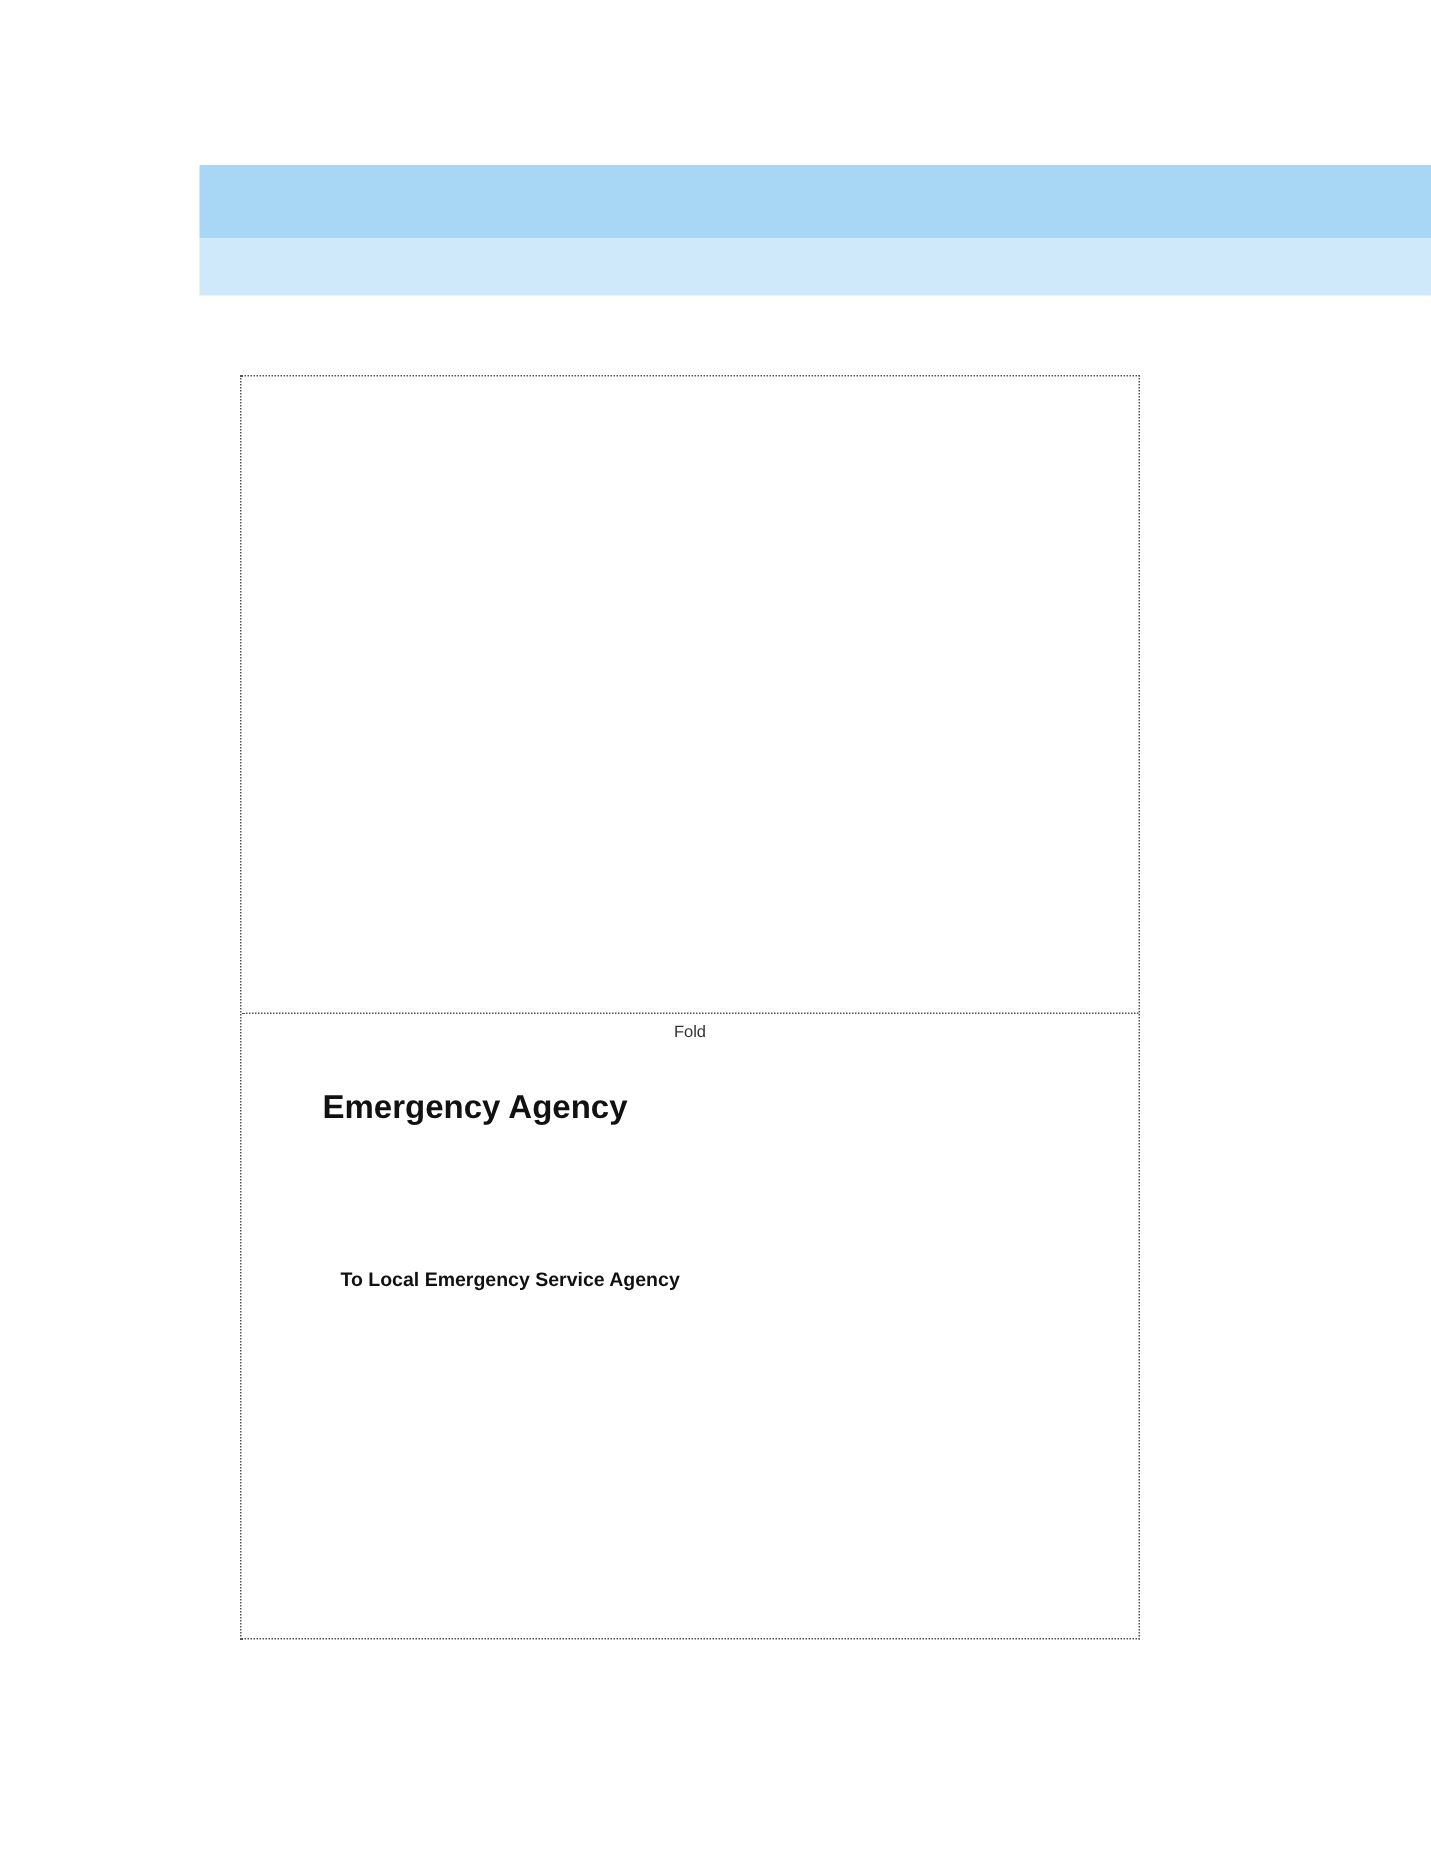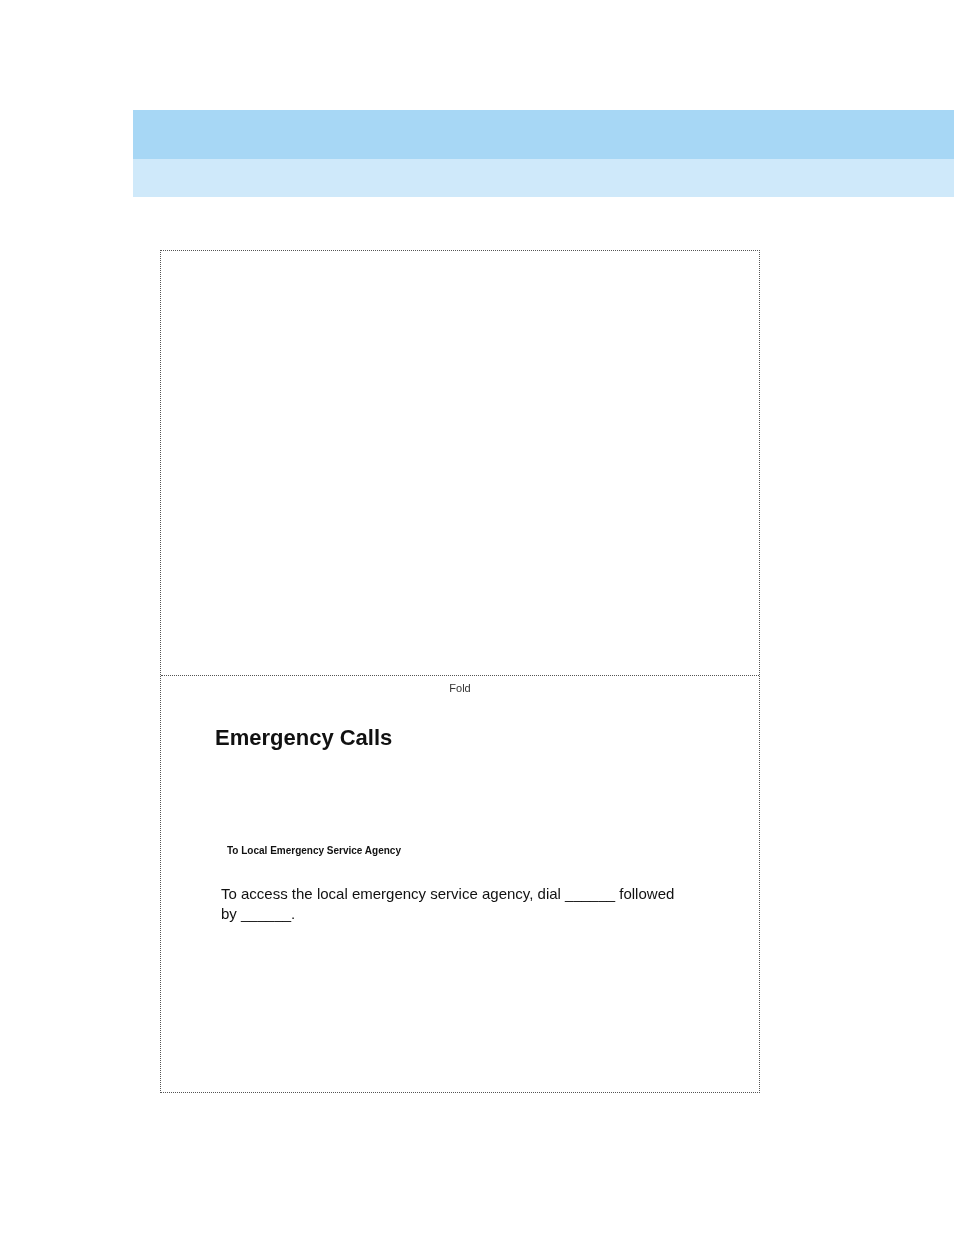--- a/index.html
+++ b/index.html
@@ -51,21 +51,21 @@
     left: 30px; right: 30px;
     top: 450px;
   }
   .heading {
     font-size: 22px;
     font-weight: bold;
     color: #111;
     margin-bottom: 58px;
   }
   .subhead {
-    font-size: 10px;
+    font-size: 13px;
     font-weight: bold;
     color: #111;
     margin-bottom: 4px;
   }
   .para {
     font-size: 15px;
     line-height: 1.35;
     color: #111;
     margin-bottom: 18px;
     padding-left: 6px;
@@ -81,23 +81,22 @@
   <div class="band-light"></div>
 
   <div class="frame">
 
     <div class="fold-row">
       <div class="fold-line"></div>
       <span class="fold-label">Fold</span>
     </div>
 
     <div class="content">
-      <div class="heading">Emergency Calls</div>
+      <div class="heading">Emergency Agency</div>
 
       <div class="block">
         <div class="subhead">To Local Emergency Service Agency</div>
-        <div class="para">To access the local emergency service agency, dial ______ followed by ______.</div>
       </div>
 
     </div>
 
   </div>
 </div>
 
 </body></html>

